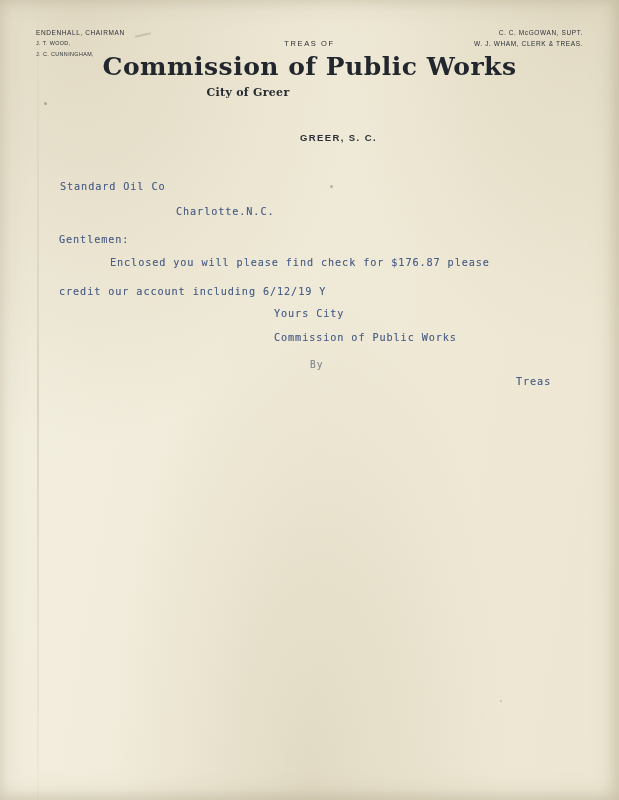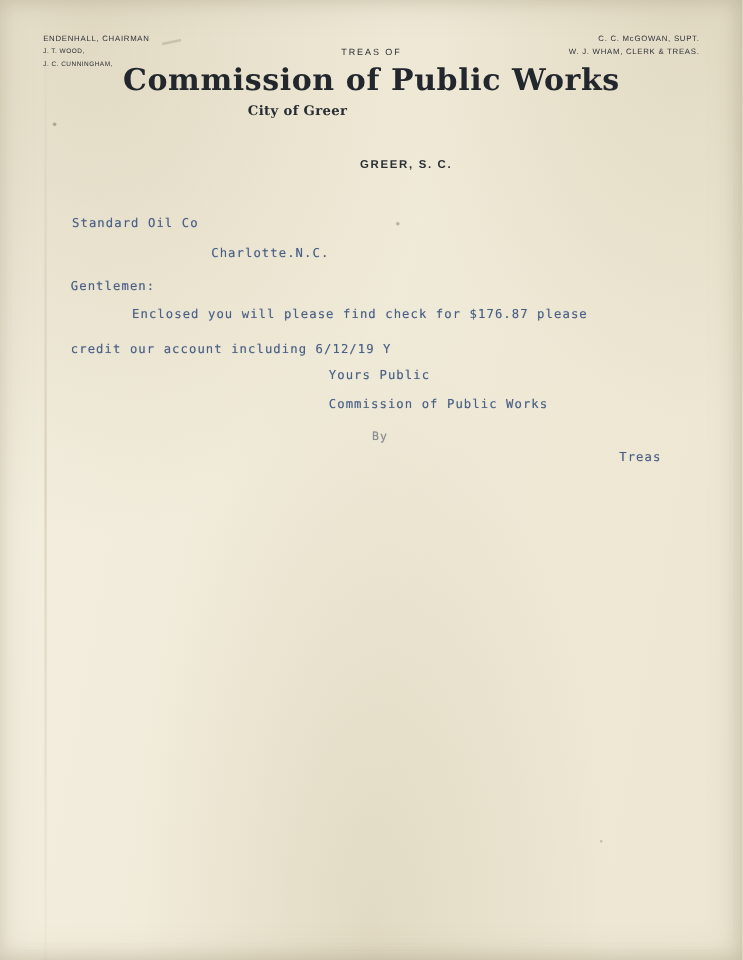--- a/index.html
+++ b/index.html
@@ -196,18 +196,18 @@
 
   <div class="dateline">
     <span class="place">GREER, S. C.</span>
   </div>
 
   <div class="typed addr1">Standard Oil Co</div>
   <div class="typed addr2">Charlotte.N.C.</div>
   <div class="typed salut">Gentlemen:</div>
   <div class="typed body1">Enclosed you will please find check for $176.87 please</div>
   <div class="typed body2">credit our account including 6/12/19 Y</div>
-  <div class="typed close1">Yours Public</div>
+  <div class="typed close1">Yours City</div>
   <div class="typed close2">Commission of Public Works</div>
   <div class="typed byline">By</div>
   <div class="typed treas">Treas</div>
 
 </div>
 
 </body></html>

